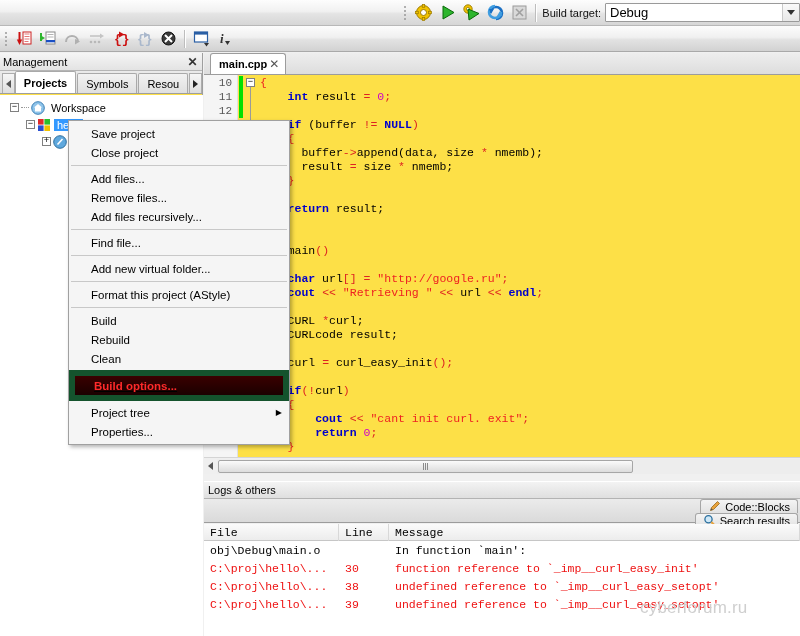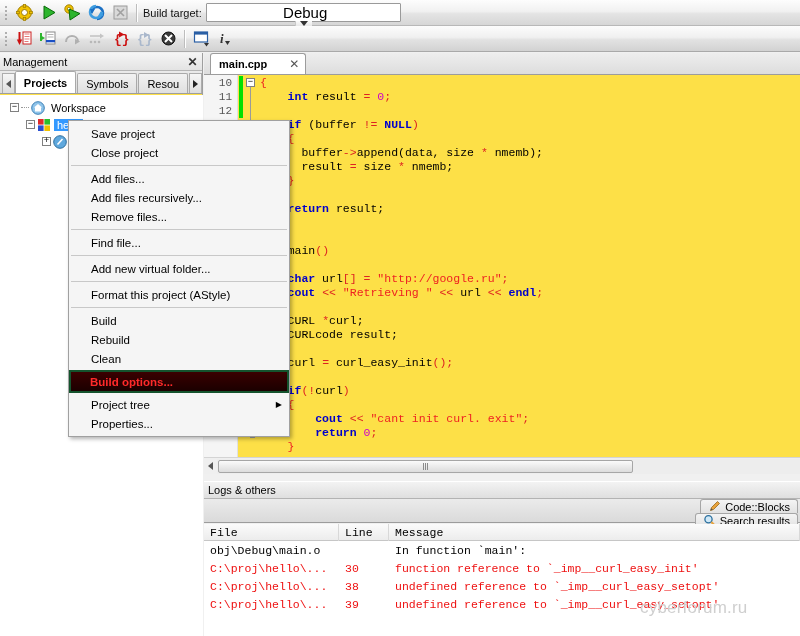--- a/index.html
+++ b/index.html
@@ -13,41 +13,41 @@
   }
   #app { position: relative; width: 800px; height: 636px; background: #f0f0f0; }
 
   
   .toolbar {
     position: absolute; left: 0; width: 800px; height: 26px;
     background: linear-gradient(to bottom, #fdfdfd 0%, #f1f1f1 45%, #e4e4e4 55%, #d6d6d6 100%);
     border-bottom: 1px solid #b8b8b8;
     display: flex; align-items: center;
   }
-  #toolbar-top { top: 0; }
+  #toolbar-top { top: 0; justify-content: flex-end; }
   #toolbar-debug { top: 26px; border-bottom: 1px solid #a9a9a9;
     background: linear-gradient(to bottom, #fcfcfc 0%, #f0f0f0 45%, #e2e2e2 55%, #d2d2d2 100%); }
   .grip {
     width: 7px; height: 20px; margin: 0 3px 0 2px;
     display: flex; flex-direction: column; justify-content: center; align-items: center; gap: 2px;
   }
   .grip i { display: block; width: 2px; height: 2px; background: #999; border-radius: 1px; }
   .tbtn {
     width: 22px; height: 22px; margin: 0 1px;
     display: flex; align-items: center; justify-content: center;
     border: 1px solid transparent; border-radius: 2px;
   }
   .tbtn svg { display: block; }
   .tsep { width: 1px; height: 18px; background: #bdbdbd; margin: 0 4px; box-shadow: 1px 0 0 #fff; }
   .tb-label { font-size: 11px; color: #111; margin: 0 4px 0 2px; white-space: nowrap; }
   .combo {
     width: 195px; height: 19px; background: #fff;
     border: 1px solid #9a9a9a; border-radius: 1px;
     display: flex; align-items: center; position: relative;
-    font-size: 15px; color: #000; flex-direction: column;
+    font-size: 13px; color: #000;
   }
   .combo .ctext { padding-left: 4px; flex: 1; }
   .combo .carrow {
     width: 17px; height: 17px; display: flex; align-items: center; justify-content: center;
     border-left: 1px solid #c9c9c9;
     background: linear-gradient(to bottom,#fafafa,#e8e8e8);
   }
   .tri-down { width: 0; height: 0; border-left: 4px solid transparent; border-right: 4px solid transparent; border-top: 5px solid #333; }
 
   
@@ -103,41 +103,42 @@
     padding: 3px 0; z-index: 60;
   }
   .mi {
     height: 19px; display: flex; align-items: center;
     padding-left: 22px; padding-right: 8px;
     font-size: 11.5px; color: #000; position: relative;
   }
   .mi .sub { position: absolute; right: 7px; }
   .msep { height: 1px; background: #c8c8c8; margin: 3px 2px 3px 2px; }
   #mi-buildoptions-wrap {
-    border: 2px solid #14532d; background: #2b0000;
+    border: 6px solid #14532d; background: #2b0000;
     margin: 2px 0;
+    text-decoration: underline;
   }
   #mi-buildoptions {
     height: 19px; display: flex; align-items: center; padding-left: 19px;
     color: #ff2a2a; font-size: 11.5px; font-weight: bold;
     background: linear-gradient(to bottom,#3a0000,#1b0000);
   }
 
   
   #editor-wrap {
     position: absolute; left: 204px; top: 53px; width: 596px; height: 425px;
     background: #f0f0f0;
   }
   #etabs {
     height: 22px; display: flex; align-items: flex-end; padding-left: 6px;
     background: linear-gradient(to bottom,#eeeeee,#dddddd);
     border-bottom: 1px solid #9c9c9c;
   }
   .etab {
-    height: 21px; padding: 0 6px 0 8px; display: flex; align-items: center; gap: 22px;
+    height: 21px; padding: 0 6px 0 8px; display: flex; align-items: center; gap: 2px;
     background: #fff; border: 1px solid #9c9c9c; border-bottom: none;
     border-radius: 3px 3px 0 0; font-size: 11px; font-weight: bold; color: #000;
   }
   .etab .x { color: #555; font-weight: normal; font-size: 12px; }
   #code-area {
     position: absolute; left: 0; top: 22px; width: 596px; height: 382px;
     background: #fde047; overflow: hidden;
   }
   #gutter {
     position: absolute; left: 0; top: 0; width: 34px; height: 382px;
@@ -499,24 +500,24 @@
         <span>Save project</span>
       </div>
       <div class="mi">
         <span>Close project</span>
       </div>
       <div class="msep"></div>
       <div class="mi">
         <span>Add files...</span>
       </div>
       <div class="mi">
+        <span>Remove files...</span>
+      </div>
+      <div class="mi">
         <span>Add files recursively...</span>
-      </div>
-      <div class="mi">
-        <span>Remove files...</span>
       </div>
       <div class="msep"></div>
       <div class="mi">
         <span>Find file...</span>
       </div>
       <div class="msep"></div>
       <div class="mi">
         <span>Add new virtual folder...</span>
       </div>
       <div class="msep"></div>

